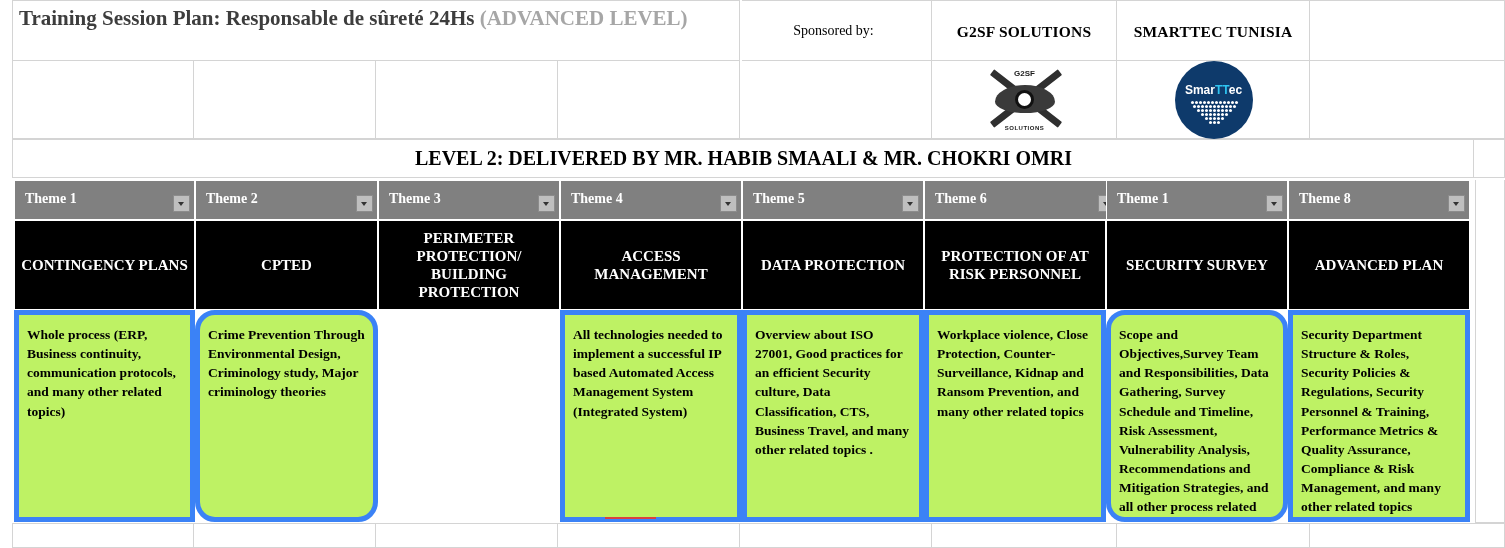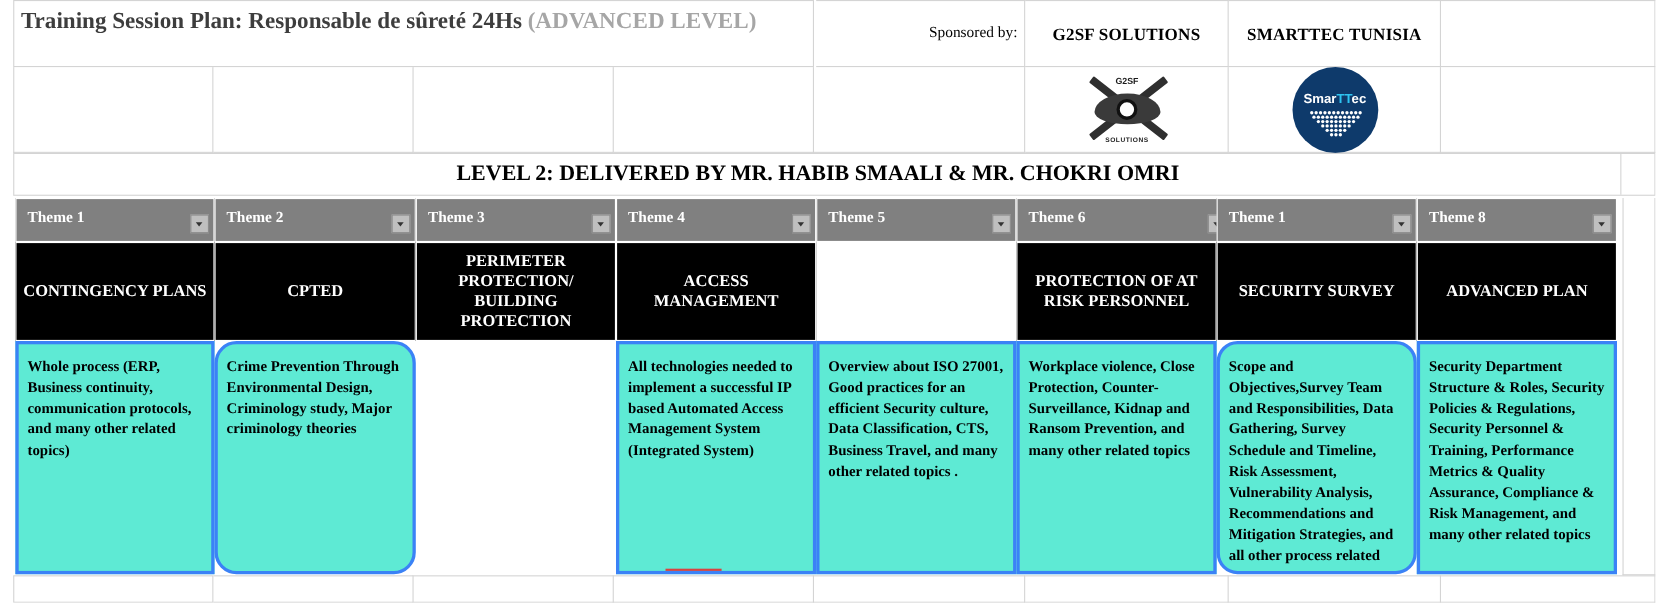--- a/index.html
+++ b/index.html
@@ -51,21 +51,21 @@
   .sponsor-label {
     position: absolute;
     left: 730px;
     top: 0px;
     width: 190px;
     height: 61px;
     border: 1px solid #d4d4d4;
     border-left: none;
     box-sizing: border-box;
     font-size: 14px;
-    text-align: right;
+    text-align: center;
     padding-right: 6px;
     padding-top: 22px;
     color: #000;
   }
   .sponsor-name {
     position: absolute;
     top: 0px;
     height: 61px;
     border: 1px solid #d4d4d4;
     border-left: none;
@@ -319,22 +319,22 @@
   .desc-row {
     position: absolute;
     left: 14px;
     top: 310px;
     height: 212px;
   }
   .desc-cell {
     position: absolute;
     top: 0;
     height: 212px;
-    background: #5eead4;
-    border: 3px solid #3b82f6;
+    background: #bef264;
+    border: 5px solid #3b82f6;
     box-sizing: border-box;
     color: #000000;
     font-size: 13.5px;
     font-weight: bold;
     line-height: 1.42;
     padding: 10px 8px 0 8px;
     overflow: hidden;
   }
 
   .red-underline {
@@ -483,20 +483,21 @@
       <div class="theme-cell" style="left: 910px; width: 196px;"><span>Theme 6</span><div class="filter-btn"></div></div>
       <div class="theme-cell" style="left: 1092px; width: 182px;"><span>Theme 1</span><div class="filter-btn"></div></div>
       <div class="theme-cell" style="left: 1274px; width: 182px;"><span>Theme 8</span><div class="filter-btn"></div></div>
     </div>
 
   <div class="topic-row" id="topic-row" style="width: 1456px;">
       <div class="topic-cell" style="left: 0px; width: 181px;">CONTINGENCY PLANS</div>
       <div class="topic-cell" style="left: 181px; width: 183px;">CPTED</div>
       <div class="topic-cell" style="left: 364px; width: 182px;">PERIMETER PROTECTION/ BUILDING PROTECTION</div>
       <div class="topic-cell" style="left: 546px; width: 182px;">ACCESS MANAGEMENT</div>
+      <div class="topic-cell" style="left: 728px; width: 182px;">DATA PROTECTION</div>
       <div class="topic-cell" style="left: 910px; width: 182px;">PROTECTION OF AT RISK PERSONNEL</div>
       <div class="topic-cell" style="left: 1092px; width: 182px;">SECURITY SURVEY</div>
       <div class="topic-cell" style="left: 1274px; width: 182px;">ADVANCED PLAN</div>
     </div>
 
   <div class="desc-row" id="desc-row" style="width: 1456px;">
       <div class="desc-cell" style="left: 0px; width: 181px;">Whole process (ERP, Business continuity, communication protocols, and many other related topics)</div>
       <div class="desc-cell" style="left: 181px; width: 183px; border-radius: 20px;">Crime Prevention Through Environmental Design, Criminology study, Major criminology theories</div>
       <div class="desc-cell" style="left: 546px; width: 182px;">All technologies needed to implement a successful IP based Automated Access Management System (Integrated System)</div>
       <div class="desc-cell" style="left: 728px; width: 182px;">Overview about ISO 27001,  Good practices for an efficient Security culture, Data Classification, CTS, Business Travel, and many other related topics .</div>

